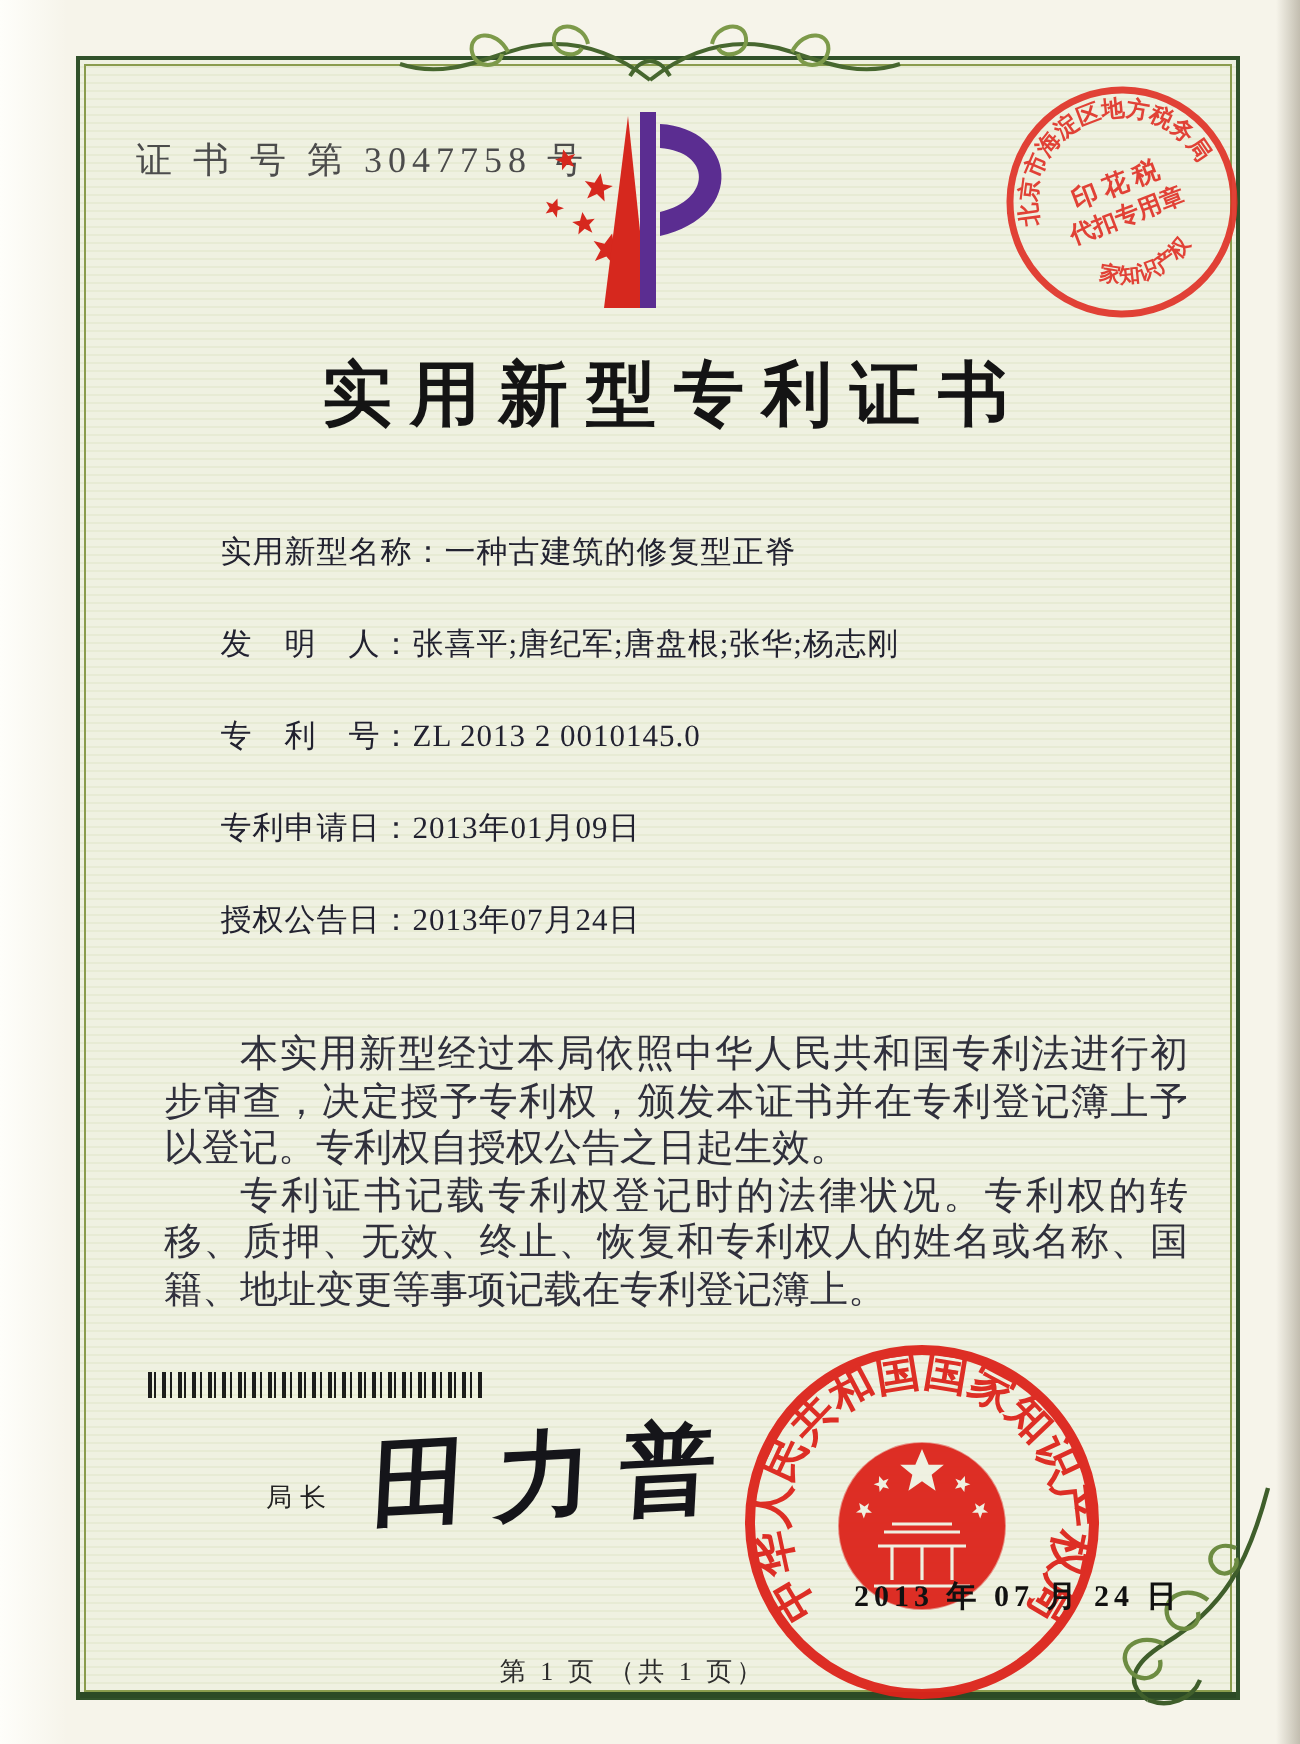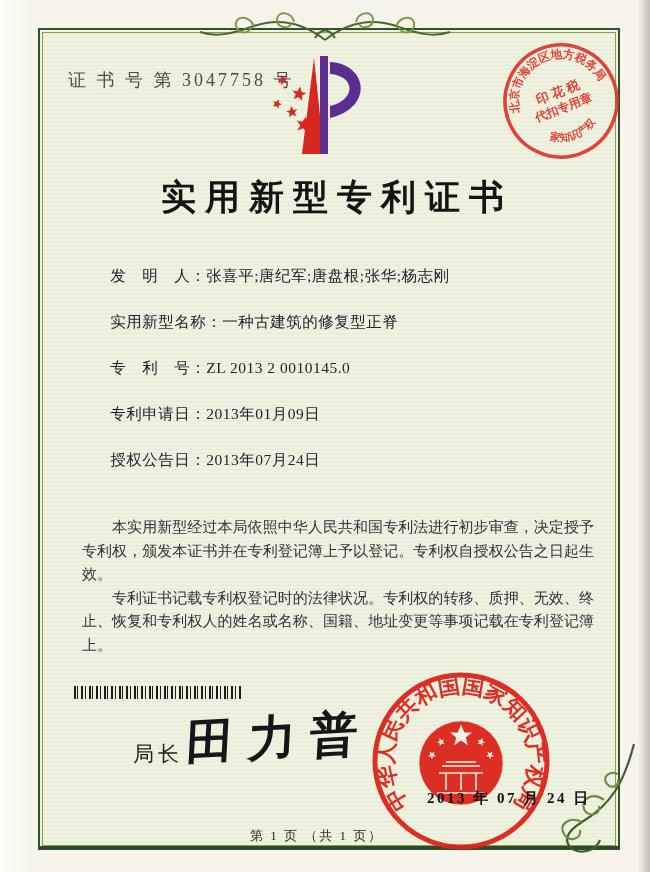--- a/index.html
+++ b/index.html
@@ -28,29 +28,29 @@
 
   .title{position:absolute;left:0;width:650px;top:162px;margin:12px;text-align:center;
         font-size:35px;font-weight:bold;color:#141414;letter-spacing:9px;z-index:2;}
 
   .fields{position:absolute;left:84px;top:248px;z-index:2;}
   .field-row{height:24px;margin-bottom:22px;font-size:15.5px;color:#222230;letter-spacing:.5px;white-space:pre;}
   .field-label{white-space:pre;}
   .field-value{white-space:pre;}
 
   .body-text{position:absolute;left:82px;top:516px;width:512px;z-index:2;
-        font-size:15px;line-height:23.6px;color:#30303c;text-align:justify;}
+        font-size:19px;line-height:23.6px;color:#30303c;text-align:justify;}
   .body-text p{margin:0;text-indent:2em;}
 
   .barcode{position:absolute;left:74px;top:686px;width:168px;height:13px;z-index:2;
         background:repeating-linear-gradient(90deg,#1c1c1c 0 2px,transparent 2px 3px,
         #1c1c1c 3px 4px,transparent 4px 7px,#1c1c1c 7px 9px,transparent 9px 11px,
         #1c1c1c 11px 12px,transparent 12px 15px);}
 
-  .sign-label{position:absolute;left:133px;top:740px;font-size:21px;color:#222;letter-spacing:4px;z-index:2;}
+  .sign-label{position:absolute;left:133px;top:740px;font-size:13px;color:#222;letter-spacing:4px;z-index:2;}
   .sign-name{position:absolute;left:186px;top:706px;font-size:48px;color:#15151a;z-index:2;
         letter-spacing:14px;transform:rotate(-3deg) skewX(-6deg);font-weight:600;}
 
   .official-seal{position:absolute;left:366px;top:666px;z-index:3;opacity:.95;}
   .seal-date{position:absolute;left:404px;top:789px;z-index:4;font-size:15px;font-weight:bold;
         color:#111;letter-spacing:2.5px;white-space:pre;margin-left:23px;}
 
   .footer{position:absolute;left:0;width:633px;top:827px;text-align:center;
         font-size:13px;color:#2b2b2b;letter-spacing:2px;z-index:2;white-space:pre;}
 </style>
@@ -117,24 +117,24 @@
       <textPath href="#taxbottom" startOffset="50%" text-anchor="middle">国家知识产权局</textPath>
     </text>
     <text x="65" y="60" text-anchor="middle" font-size="13" fill="#e03328" font-weight="bold">印 花 税</text>
     <text x="65" y="76" text-anchor="middle" font-size="12" fill="#e03328" font-weight="bold">代扣专用章</text>
   </svg>
 
   <h1 class="title">实用新型专利证书</h1>
 
   <div class="fields">
     <div class="field-row">
-      <span class="field-label">发　明　人：</span><span class="field-value">张喜平;唐纪军;唐盘根;张华;杨志刚</span>
+      <span class="field-label">实用新型名称：</span><span class="field-value">一种古建筑的修复型正脊</span>
     </div>
     <div class="field-row">
-      <span class="field-label">实用新型名称：</span><span class="field-value">一种古建筑的修复型正脊</span>
+      <span class="field-label">发　明　人：</span><span class="field-value">张喜平;唐纪军;唐盘根;张华;杨志刚</span>
     </div>
     <div class="field-row">
       <span class="field-label">专　利　号：</span><span class="field-value">ZL 2013 2 0010145.0</span>
     </div>
     <div class="field-row">
       <span class="field-label">专利申请日：</span><span class="field-value">2013年01月09日</span>
     </div>
     <div class="field-row">
       <span class="field-label">授权公告日：</span><span class="field-value">2013年07月24日</span>
     </div>

